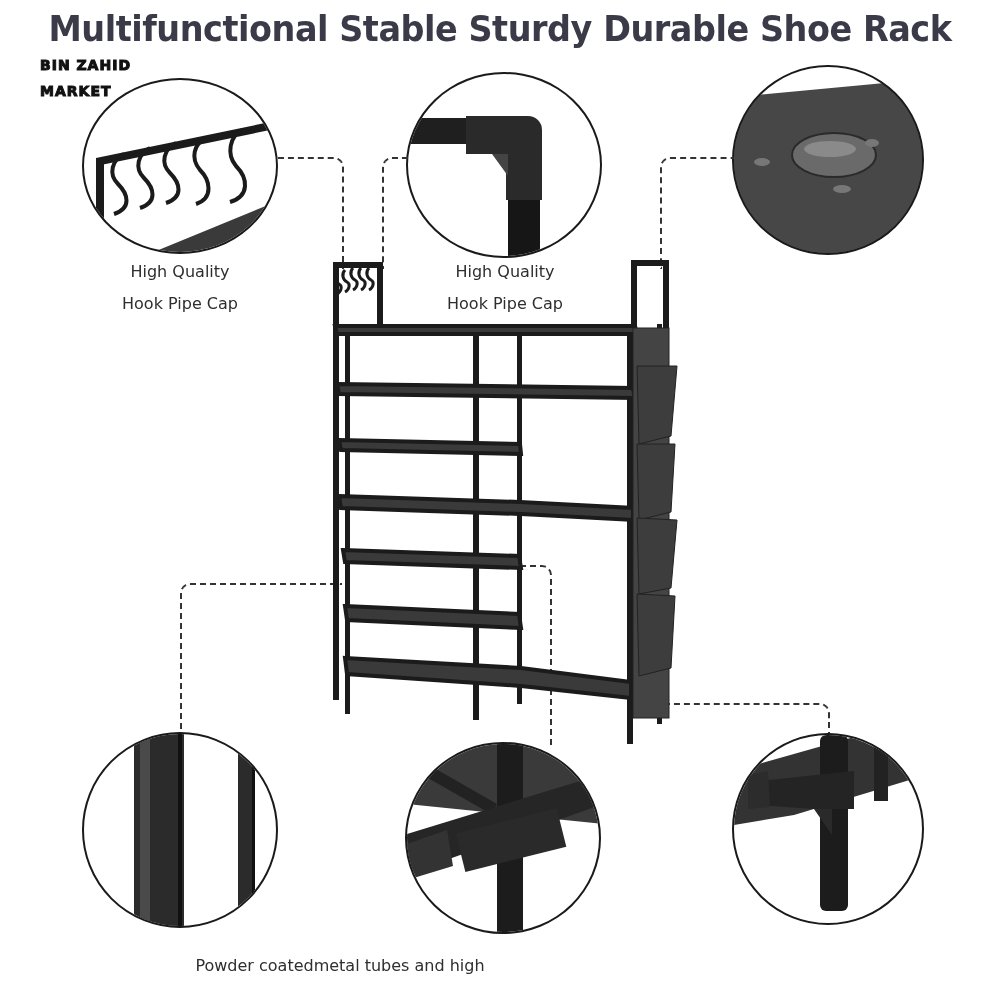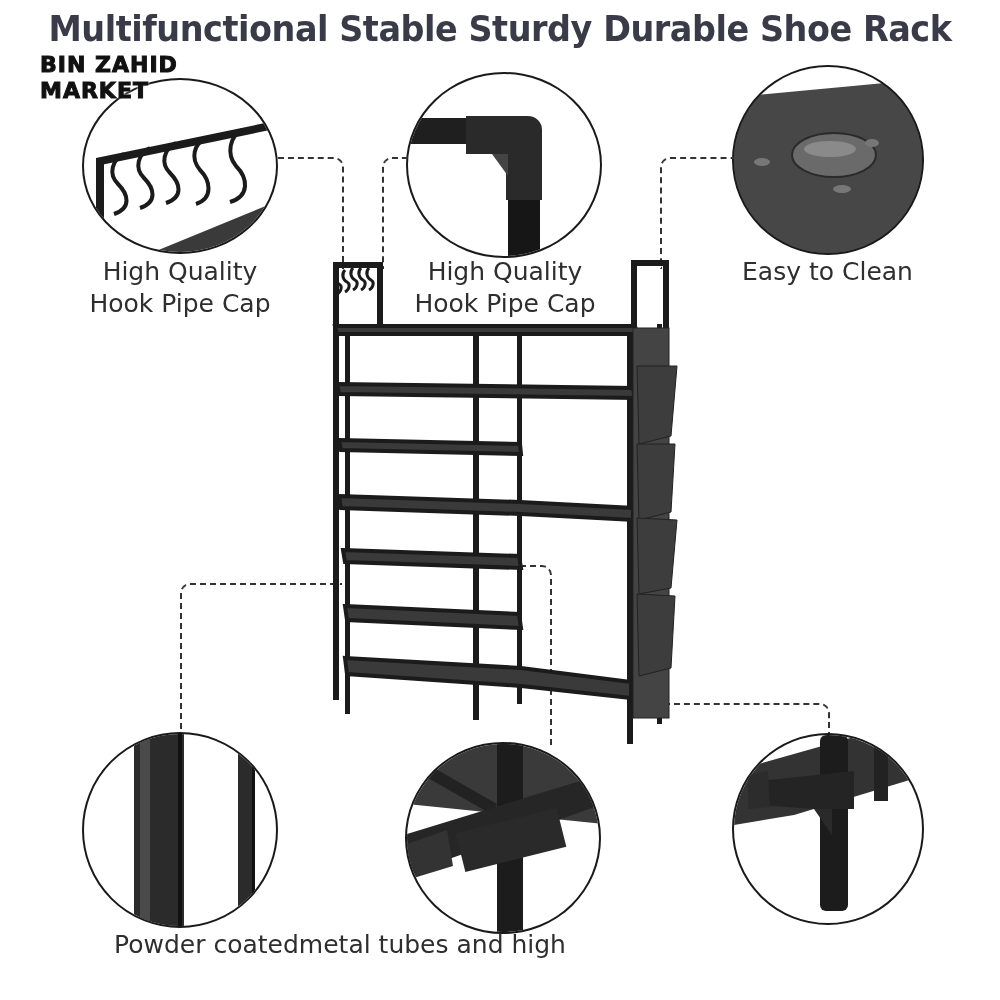--- a/index.html
+++ b/index.html
@@ -2,26 +2,26 @@
 <html><head>
 <meta charset="utf-8">
 <style>
   html, body { margin: 0; padding: 0; background: #ffffff; }
   body { width: 1000px; height: 1000px; position: relative; overflow: hidden;
          font-family: "Liberation Sans", "DejaVu Sans", sans-serif; }
   .title { position: absolute; top: 8px; left: 0; width: 1000px; text-align: center;
            font-size: 36px; font-weight: bold; color: #3a3a48; letter-spacing: -0.5px;
            font-family: "DejaVu Sans", sans-serif; transform: scaleX(0.93); }
   .watermark { position: absolute; left: 40px; top: 52px; z-index: 5;
-               font-family: "DejaVu Sans", sans-serif; font-weight: bold; font-size: 22px;
+               font-family: "DejaVu Sans", sans-serif; font-weight: bold; font-size: 14px;
                line-height: 26px; color: #111; -webkit-text-stroke: 1px #111;
                text-shadow: 0 0 2px #fff, 0 0 3px #fff; letter-spacing: 1px; }
   .circle { position: absolute; border: 2.5px solid #1a1a1a; border-radius: 50%;
             overflow: hidden; background: #fff; box-sizing: border-box; }
-  .caption { position: absolute; text-align: center; font-size: 25px; line-height: 32px;
+  .caption { position: absolute; text-align: center; font-size: 16px; line-height: 32px;
              color: #2e2e2e; font-family: "DejaVu Sans", sans-serif; }
   .dash { position: absolute; border-color: #333; border-style: dashed; }
   svg { display: block; }
 </style>
 </head>
 <body>
 
 <div class="title">Multifunctional Stable Sturdy Durable Shoe Rack</div>
 
 <div class="watermark">
@@ -66,21 +66,20 @@
     <rect width="192" height="190" fill="#474747"></rect>
     <polygon points="0,0 192,0 192,12 0,30" fill="#fff"></polygon>
     <ellipse cx="100" cy="88" rx="42" ry="22" fill="#6a6a6a" stroke="#2a2a2a" stroke-width="2"></ellipse>
     <ellipse cx="96" cy="82" rx="26" ry="8" fill="#8a8a8a"></ellipse>
     <ellipse cx="28" cy="95" rx="8" ry="4" fill="#777"></ellipse>
     <ellipse cx="138" cy="76" rx="7" ry="4" fill="#777"></ellipse>
     <ellipse cx="108" cy="122" rx="9" ry="4" fill="#777"></ellipse>
   </svg>
 </div>
 <div class="caption" style="left:705px;top:256px;width:245px;">
-  <div>Easy to Clean</div>
 </div>
 
 <div class="dash" style="left:278px;top:157px;width:64px;height:110px;border-width:2px 2px 0 0;border-top-right-radius:10px;"></div>
 <div class="dash" style="left:382px;top:157px;width:24px;height:110px;border-width:2px 0 0 2px;border-top-left-radius:10px;"></div>
 <div class="dash" style="left:660px;top:157px;width:72px;height:110px;border-width:2px 0 0 2px;border-top-left-radius:10px;"></div>
 <div class="dash" style="left:180px;top:583px;width:160px;height:150px;border-width:2px 0 0 2px;border-top-left-radius:10px;"></div>
 <div class="dash" style="left:520px;top:565px;width:30px;height:180px;border-width:2px 2px 0 0;border-top-right-radius:10px;"></div>
 <div class="dash" style="left:664px;top:703px;width:164px;height:50px;border-width:2px 2px 0 0;border-top-right-radius:10px;"></div>
 
 <svg style="position:absolute;left:325px;top:258px;" width="360" height="500" viewBox="0 0 360 500">
@@ -140,21 +139,21 @@
 <div class="circle" style="left:405px;top:742px;width:196px;height:192px;">
   <svg width="196" height="192" viewBox="0 0 196 192">
     <polygon points="0,0 196,0 196,80 0,60" fill="#3a3a3a"></polygon>
     <polygon points="20,20 90,60 84,70 14,30" fill="#222"></polygon>
     <rect x="90" y="0" width="26" height="192" fill="#1c1c1c"></rect>
     <polygon points="0,90 196,30 196,60 0,130" fill="#262626"></polygon>
     <polygon points="0,100 40,86 46,122 0,136" fill="#333"></polygon>
     <rect x="52" y="76" width="104" height="40" fill="#2a2a2a" transform="rotate(-14 104 96)"></rect>
   </svg>
 </div>
-<div class="caption" style="left:60px;top:929px;width:560px;">
+<div class="caption" style="left:60px;top:950px;width:560px;">
   <div>Powder coatedmetal tubes and high</div>
 </div>
 
 <div class="circle" style="left:732px;top:733px;width:192px;height:192px;">
   <svg width="192" height="192" viewBox="0 0 192 192">
     <polygon points="0,36 120,2 192,2 192,40 60,80 0,90" fill="#333"></polygon>
     <rect x="86" y="0" width="28" height="176" rx="6" fill="#1c1c1c"></rect>
     <polygon points="26,46 120,36 120,74 80,74 26,70" fill="#242424"></polygon>
     <polygon points="14,40 34,36 36,72 14,74" fill="#2c2c2c"></polygon>
     <polygon points="80,74 98,74 98,100" fill="#2a2a2a"></polygon>

